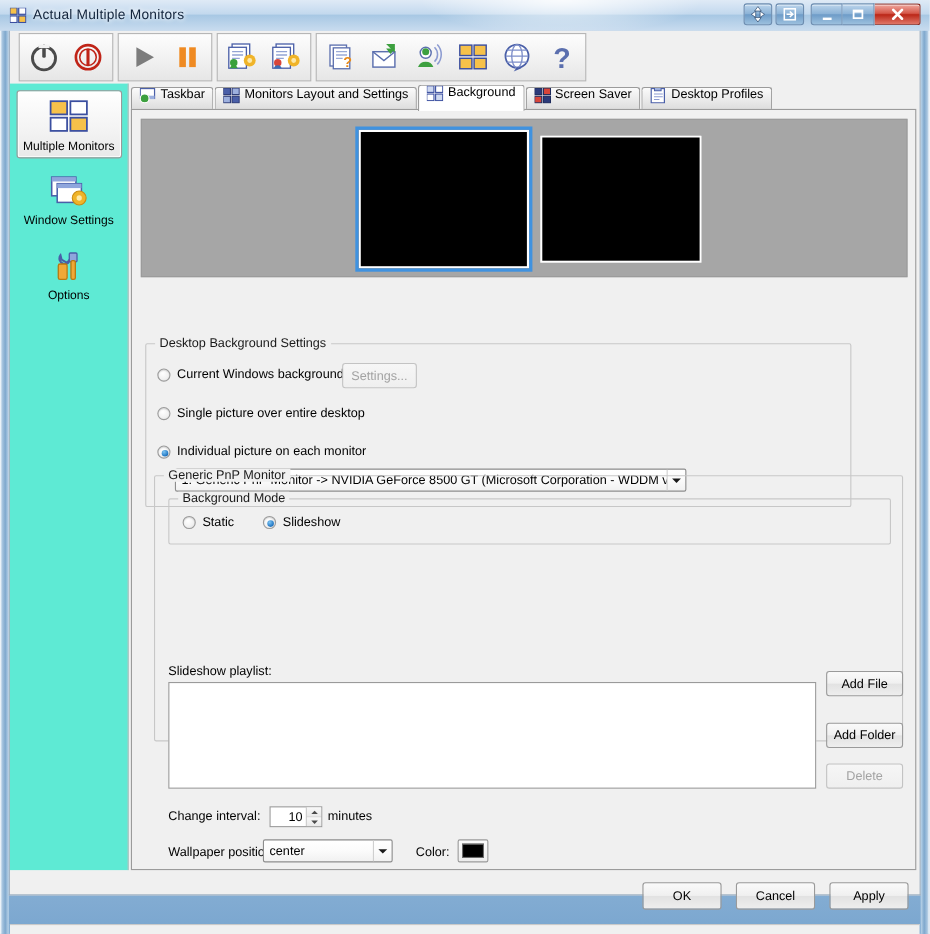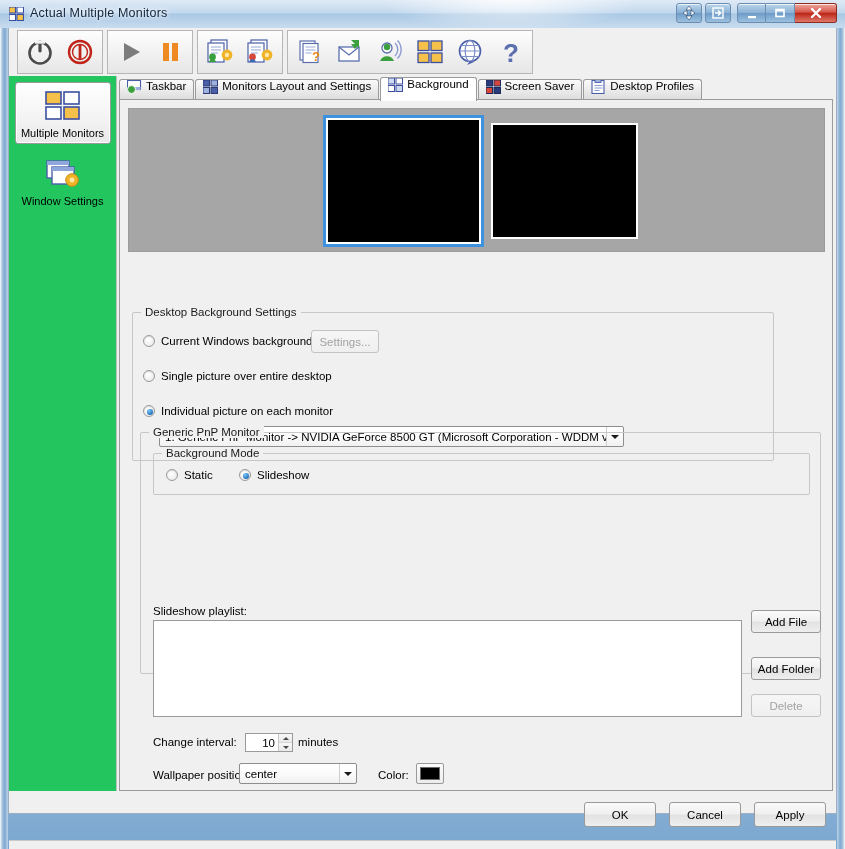--- a/index.html
+++ b/index.html
@@ -87,21 +87,21 @@
   .tb-btn {
     width: 40px; height: 40px;
     display: flex; align-items: center; justify-content: center;
     cursor: default;
   }
 
   
   #sidebar {
     position: absolute; left: 0px; top: 48px;
     width: 108px; height: 715px;
-    background: #22c55e;
+    background: #5eead4;
     border-right: 1px solid #bdbdbd;
   }
   .rail-item {
     width: 96px; margin: 6px auto 0 auto;
     display: flex; flex-direction: column; align-items: center;
     padding: 4px 2px 4px 2px;
     cursor: default;
     border: 1px solid transparent;
     border-radius: 3px;
   }
@@ -455,20 +455,31 @@
             <rect x="3" y="3" width="22" height="4" fill="#8fa6dc"></rect>
             <rect x="8" y="9" width="22" height="17" fill="#ffffff" stroke="#4a5fa8" stroke-width="1.4"></rect>
             <rect x="8" y="9" width="22" height="4" fill="#8fa6dc"></rect>
             <circle cx="28" cy="22" r="6.3" fill="#f0b429" stroke="#c98b12" stroke-width="1"></circle>
             <circle cx="28" cy="22" r="2.4" fill="#fdeaa8"></circle>
           </svg>
         </div>
         <div class="rail-label">Window Settings</div>
       </div>
 
+      <div class="rail-item">
+        <div class="rail-icon">
+          <svg width="38" height="32" viewBox="0 0 38 32">
+            <path d="M11 6a5 5 0 109 3l-3 4 -5 -3 z" fill="none" stroke="#4a5fa8" stroke-width="1.8"></path>
+            <rect x="9" y="14" width="8" height="14" rx="1.6" fill="#f0a837" stroke="#b97a10" stroke-width="1.2"></rect>
+            <rect x="19" y="4" width="7" height="8" rx="1" fill="#8fa6dc" stroke="#4a5fa8" stroke-width="1.2"></rect>
+            <rect x="20.5" y="11" width="4" height="17" rx="1.4" fill="#f0a837" stroke="#b97a10" stroke-width="1.2"></rect>
+          </svg>
+        </div>
+        <div class="rail-label">Options</div>
+      </div>
     </div>
 
     <div id="tabstrip">
       <div class="tab">
         <span class="ticon">
           <svg width="15" height="14" viewBox="0 0 15 14">
             <rect x="0.5" y="0.5" width="13" height="9" fill="#ffffff" stroke="#4a5fa8" stroke-width="1.1"></rect>
             <rect x="0.5" y="7" width="13" height="3" fill="#9db0de"></rect>
             <circle cx="4.5" cy="9.5" r="4" fill="#3da03f" stroke="#ffffff" stroke-width="1"></circle>
           </svg>

